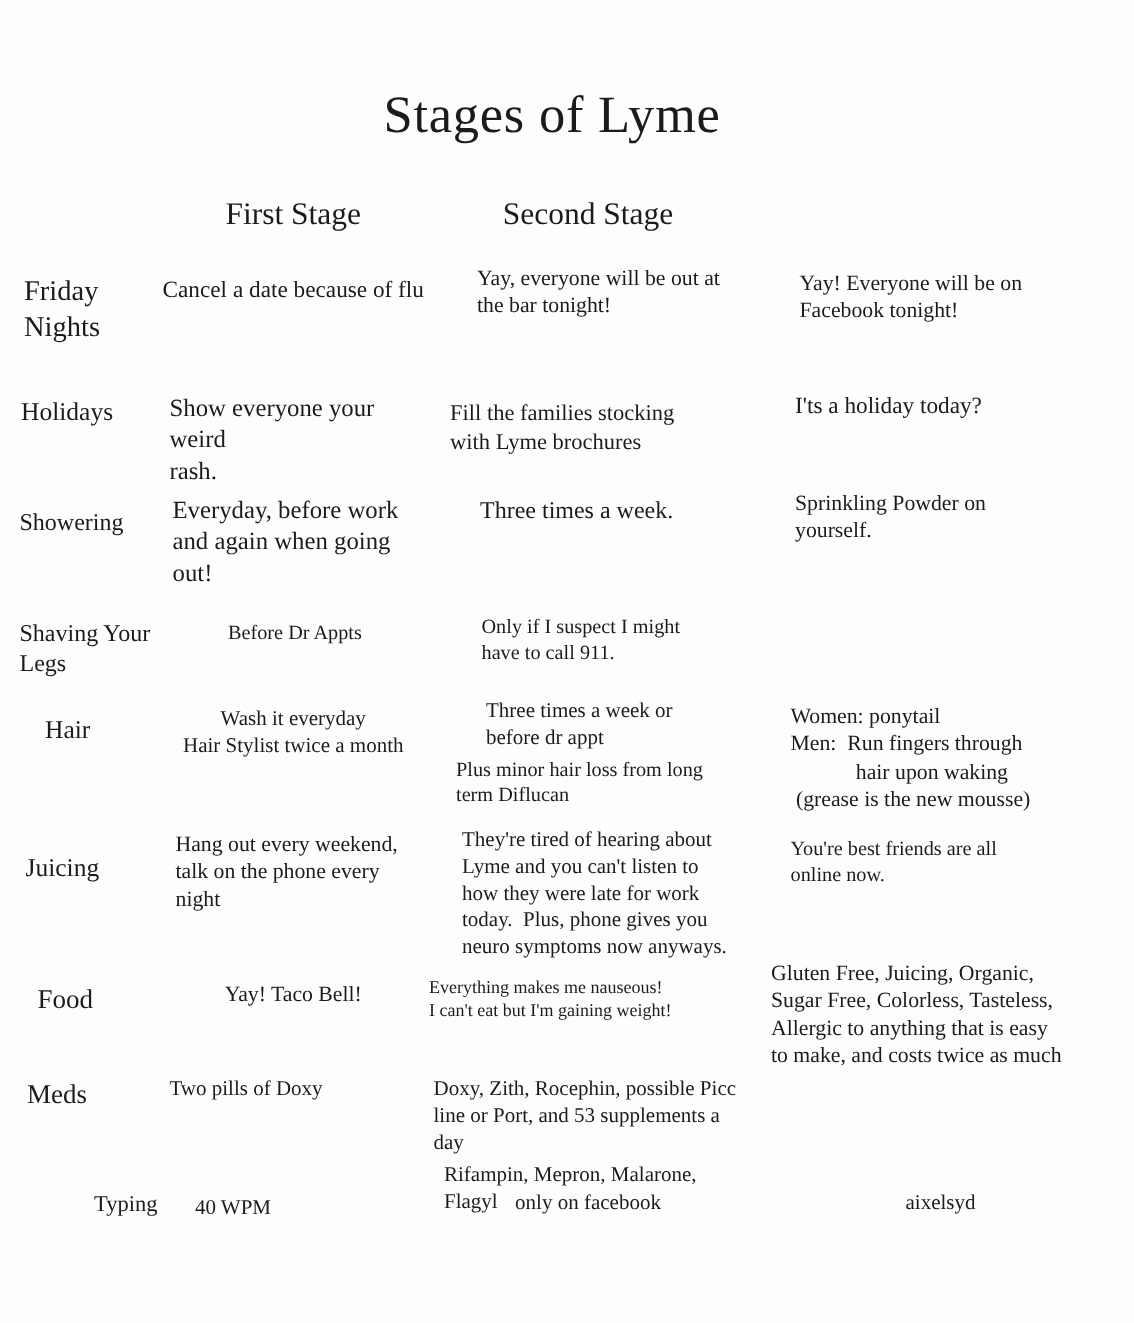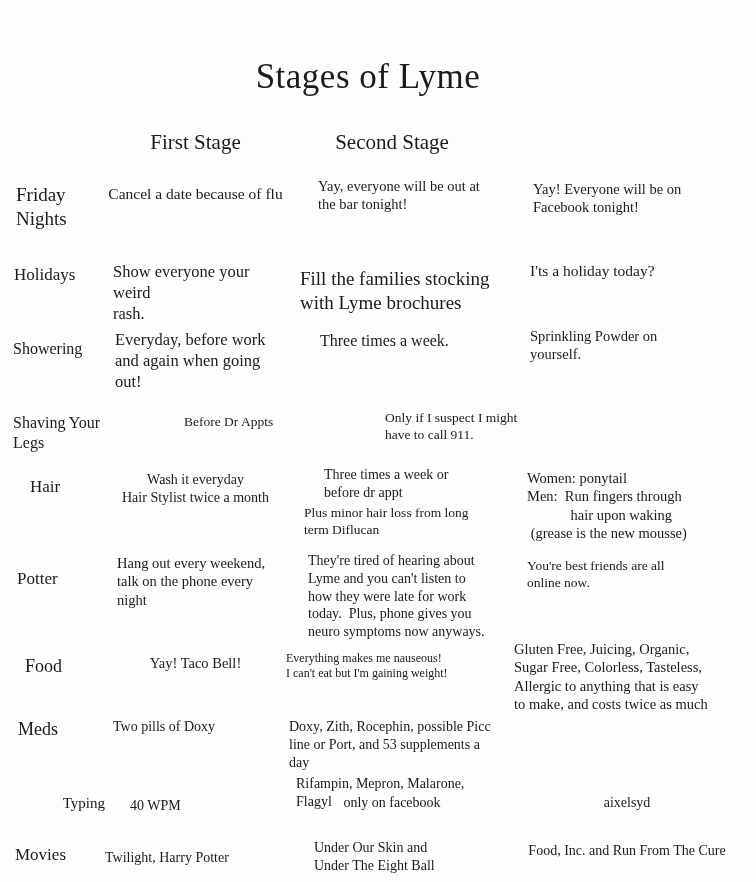--- a/index.html
+++ b/index.html
@@ -50,21 +50,21 @@
 Facebook tonight!</div>
         </div>
       </div>
       <div class="row" style="height: 64px;">
         <div class="cell label-text" style="padding-top: 6px; font-size: 17px; padding-left: 14px; text-align: left;">Holidays</div>
         <div class="cell">
           <div class="block" style="padding-top: 4px; font-size: 16.5px; padding-left: 8px; text-align: left;">Show everyone your weird
 rash.</div>
         </div>
         <div class="cell">
-          <div class="block" style="padding-top: 9px; font-size: 19px; padding-left: 14px; text-align: left;">Fill the families stocking
+          <div class="block" style="padding-top: 9px; font-size: 15px; padding-left: 14px; text-align: left;">Fill the families stocking
 with Lyme brochures</div>
         </div>
         <div class="cell">
           <div class="block" style="padding-top: 3px; font-size: 15.5px; padding-left: 32px; text-align: left;">I'ts a holiday today?</div>
         </div>
       </div>
       <div class="row" style="height: 83px;">
         <div class="cell label-text" style="padding-top: 17px; font-size: 16px; padding-left: 13px; text-align: left;">Showering</div>
         <div class="cell">
           <div class="block" style="padding-top: 8px; font-size: 16.5px; padding-left: 10px; text-align: left;">Everyday, before work
@@ -72,21 +72,21 @@
 out!</div>
         </div>
         <div class="cell">
           <div class="block" style="padding-top: 9px; font-size: 16px; padding-left: 34px; text-align: left;">Three times a week.</div>
         </div>
         <div class="cell">
           <div class="block" style="padding-top: 5px; font-size: 14.5px; padding-left: 32px; text-align: left;">Sprinkling Powder on
 yourself.</div>
         </div>
       </div>
-      <div class="row" style="height: 57px; gap: 32px;">
+      <div class="row" style="height: 57px;">
         <div class="cell label-text" style="padding-top: 8px; font-size: 16px; padding-left: 13px; text-align: left;">Shaving Your
 Legs</div>
         <div class="cell">
           <div class="block" style="padding-top: 8px; font-size: 13.5px; padding-left: 47px; text-align: left;">Before Dr Appts</div>
         </div>
         <div class="cell">
           <div class="block" style="padding-top: 4px; font-size: 13.5px; padding-left: 35px; text-align: left;">Only if I suspect I might
 have to call 911.</div>
         </div>
       </div>
@@ -103,21 +103,21 @@
 term Diflucan</div>
         </div>
         <div class="cell">
           <div class="block" style="padding-top: 7px; font-size: 14.5px; padding-left: 29px; text-align: left;">Women: ponytail
 Men:  Run fingers through
             hair upon waking
  (grease is the new mousse)</div>
         </div>
       </div>
       <div class="row" style="height: 92px;">
-        <div class="cell label-text" style="padding-top: 20px; font-size: 17px; padding-left: 17px; text-align: left;">Potter</div>
+        <div class="cell label-text" style="padding-top: 20px; font-size: 17px; padding-left: 17px; text-align: left;">Juicing</div>
         <div class="cell">
           <div class="block" style="padding-top: 6px; font-size: 14.5px; padding-left: 12px; text-align: left;">Hang out every weekend,
 talk on the phone every
 night</div>
         </div>
         <div class="cell">
           <div class="block" style="padding-top: 4px; font-size: 14px; padding-left: 22px; text-align: left;">They're tired of hearing about
 Lyme and you can't listen to
 how they were late for work
 today.  Plus, phone gives you
@@ -160,28 +160,15 @@
         <div class="cell">
           <div class="block" style="padding-top: 9px; font-size: 14px; padding-left: 25px; text-align: left;">40 WPM</div>
         </div>
         <div class="cell">
           <div class="block" style="padding-top: 6px; font-size: 14px; text-align: center;">only on facebook</div>
         </div>
         <div class="cell">
           <div class="block" style="padding-top: 6px; font-size: 14px; text-align: center;">aixelsyd</div>
         </div>
       </div>
-      <div class="row" style="height: 44px;">
-        <div class="cell label-text" style="padding-top: 6px; font-size: 17px; padding-left: 15px; text-align: left;">Movies</div>
-        <div class="cell">
-          <div class="block" style="padding-top: 11px; font-size: 14px; padding-left: 0px; text-align: left;">Twilight, Harry Potter</div>
-        </div>
-        <div class="cell">
-          <div class="block" style="padding-top: 1px; font-size: 14px; padding-left: 28px; text-align: left;">Under Our Skin and
-Under The Eight Ball</div>
-        </div>
-        <div class="cell">
-          <div class="block" style="padding-top: 4px; font-size: 14px; text-align: center;">Food, Inc. and Run From The Cure</div>
-        </div>
-      </div>
     </div>
 
 </div>
 
 </body></html>

